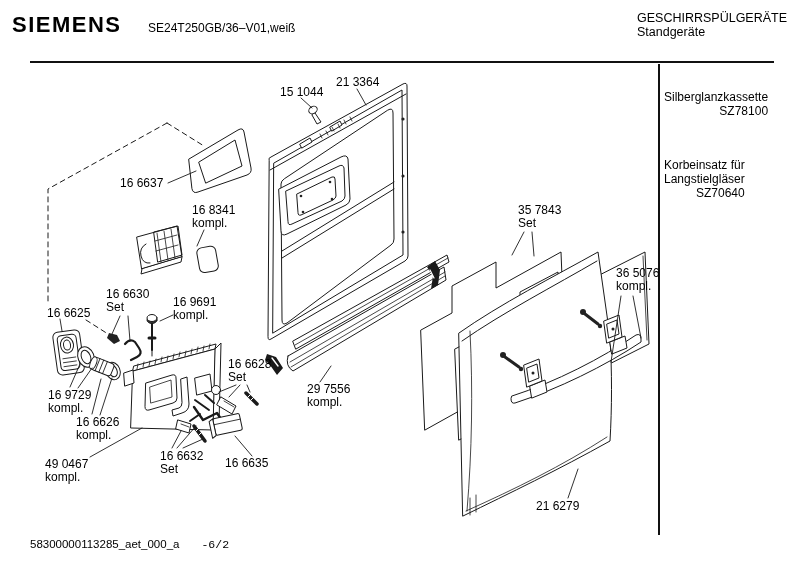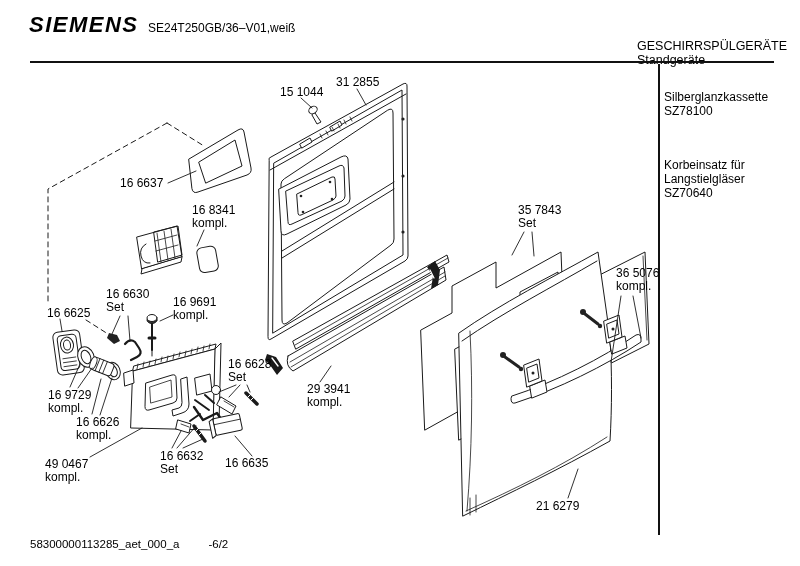--- a/index.html
+++ b/index.html
@@ -2,34 +2,33 @@
 <html><head>
 <meta charset="utf-8">
 <style>
   html,body{margin:0;padding:0;background:#e8e8e8;}
   .page{
     position:relative;width:800px;height:566px;background:#ffffff;
     font-family:"Liberation Sans",sans-serif;color:#000;overflow:hidden;
     margin:0 auto;
   }
   .brand{
-    position:absolute;left:29px;top:12px;font-size:22px;font-weight:bold;
+    position:absolute;left:12px;top:12px;font-size:22px;font-weight:bold;
     letter-spacing:1.5px;
-    font-style:italic;
   }
   .model{position:absolute;left:148px;top:21px;font-size:12px;text-align:center;}
-  .cat-block{position:absolute;left:637px;top:11px;font-size:12.5px;line-height:14px;margin-top:28px;}
+  .cat-block{position:absolute;left:637px;top:11px;font-size:12.5px;line-height:14px;}
   .rule-top{position:absolute;left:30px;top:61px;width:744px;height:2px;background:#111;}
   .side-rule{position:absolute;left:658px;top:64px;width:2px;height:471px;background:#111;}
-  .acc-entry{position:absolute;left:664px;font-size:12px;line-height:14px;}
+  .acc-entry{position:absolute;left:664px;font-size:12px;line-height:14px;text-align:right;}
   .acc-entry div{white-space:nowrap;}
   .part-label{position:absolute;font-size:12px;line-height:13px;white-space:nowrap;z-index:3;}
   .part-label span{display:block;}
   .footer-row{position:absolute;left:30px;top:538px;font-size:11.5px;}
-  .footer-row .pg{margin-left:29px;}
+  .footer-row .pg{margin-left:22px;font-family:Liberation Mono, monospace;}
   svg.diagram{position:absolute;left:0;top:0;z-index:1;}
 </style>
 </head>
 <body>
 
 <div class="page">
 
   <div class="brand">SIEMENS</div>
   <div class="model">SE24T250GB/36–V01,weiß</div>
   <div class="cat-block">
@@ -228,21 +227,21 @@
         <path d="M568,498 L578,469"></path>
       </g>
     </g>
   </svg>
 
   <div class="part-label" style="left:280px;top:86px">
       <span>15 1044</span>
       <span></span>
     </div>
   <div class="part-label" style="left:336px;top:76px">
-      <span>31 2855</span>
+      <span>21 3364</span>
       <span></span>
     </div>
   <div class="part-label" style="left:120px;top:177px">
       <span>16 6637</span>
       <span></span>
     </div>
   <div class="part-label" style="left:192px;top:204px">
       <span>16 8341</span>
       <span>kompl.</span>
     </div>
@@ -264,21 +263,21 @@
     </div>
   <div class="part-label" style="left:76px;top:416px">
       <span>16 6626</span>
       <span>kompl.</span>
     </div>
   <div class="part-label" style="left:228px;top:358px">
       <span>16 6628</span>
       <span>Set</span>
     </div>
   <div class="part-label" style="left:307px;top:383px">
-      <span>29 3941</span>
+      <span>29 7556</span>
       <span>kompl.</span>
     </div>
   <div class="part-label" style="left:45px;top:458px">
       <span>49 0467</span>
       <span>kompl.</span>
     </div>
   <div class="part-label" style="left:160px;top:450px">
       <span>16 6632</span>
       <span>Set</span>
     </div>

